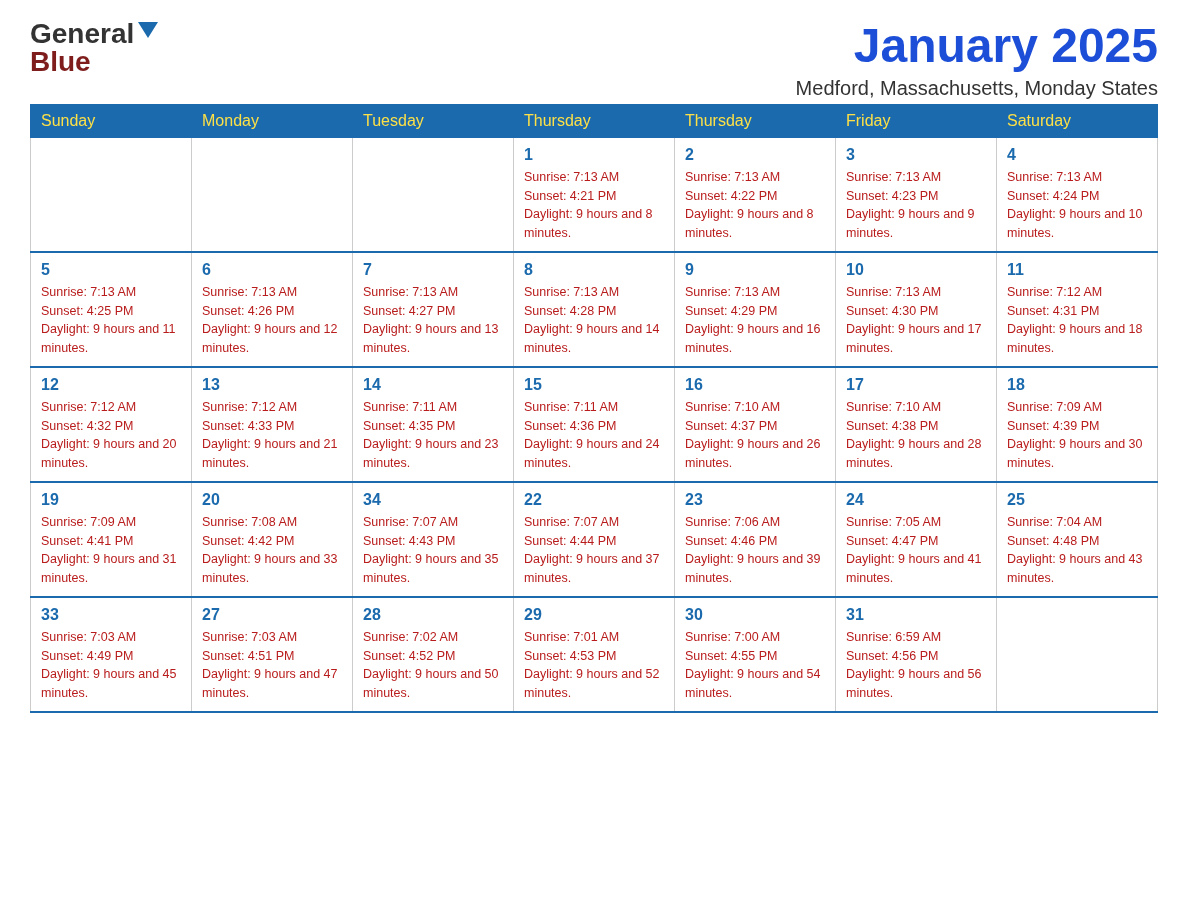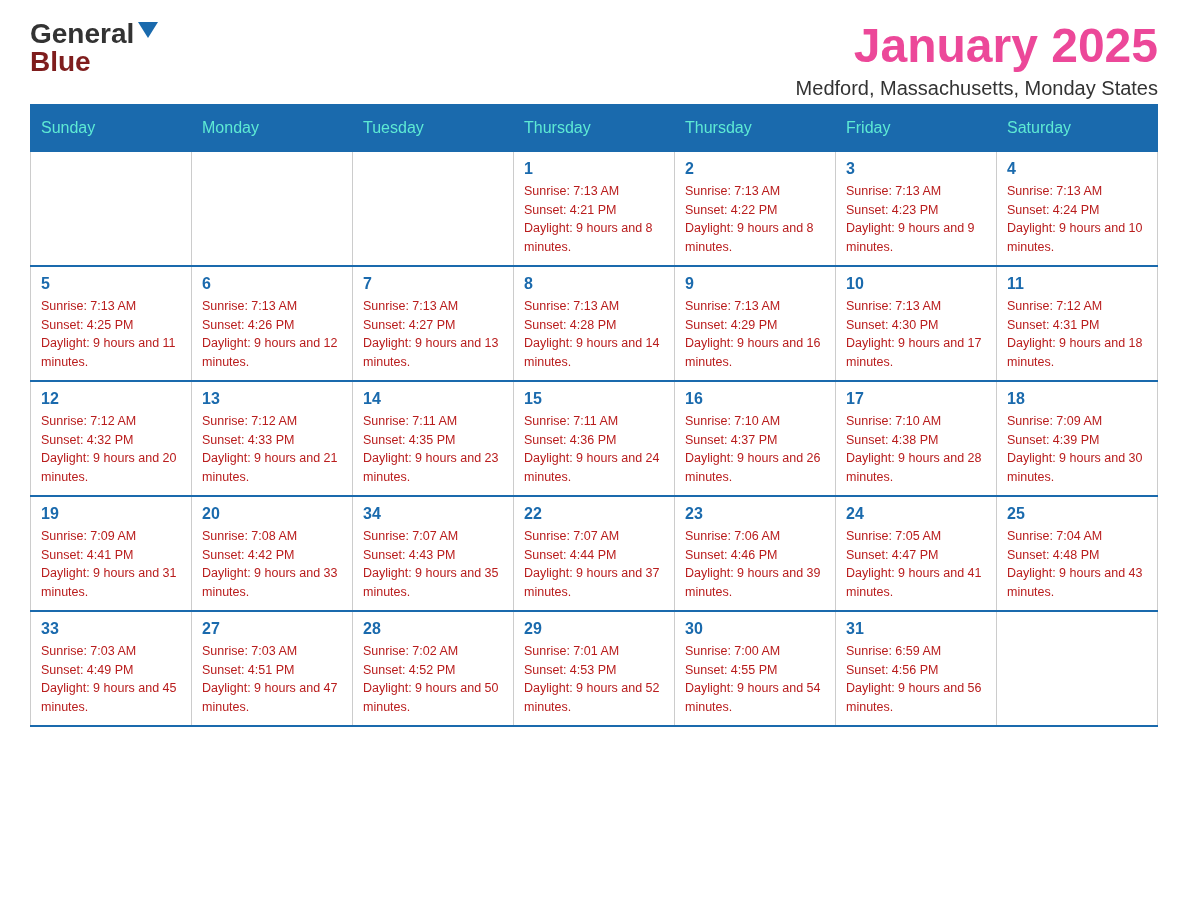--- a/index.html
+++ b/index.html
@@ -45,38 +45,38 @@
       vertical-align: middle;
       position: relative;
       top: -4px;
     }
     .title-block {
       text-align: right;
     }
     .month-title {
       font-size: 48px;
       font-weight: bold;
-      color: #ec4899;
+      color: #1d4ed8;
       line-height: 1.1;
     }
     .location-title {
       font-size: 20px;
       color: #333;
       margin-top: 4px;
     }
     .calendar {
       width: 100%;
       border-collapse: collapse;
     }
     .calendar thead tr th {
       background-color: #1a6aad;
-      color: #5eead4;
+      color: #fde047;
       font-size: 16px;
       font-weight: normal;
-      padding: 14px 10px;
+      padding: 7px 10px;
       text-align: left;
       border: 1px solid #1a6aad;
     }
     .calendar tbody tr td {
       vertical-align: top;
       padding: 8px 10px;
       border: 1px solid #ccc;
       width: 14.28%;
       min-height: 100px;
       font-size: 13px;

